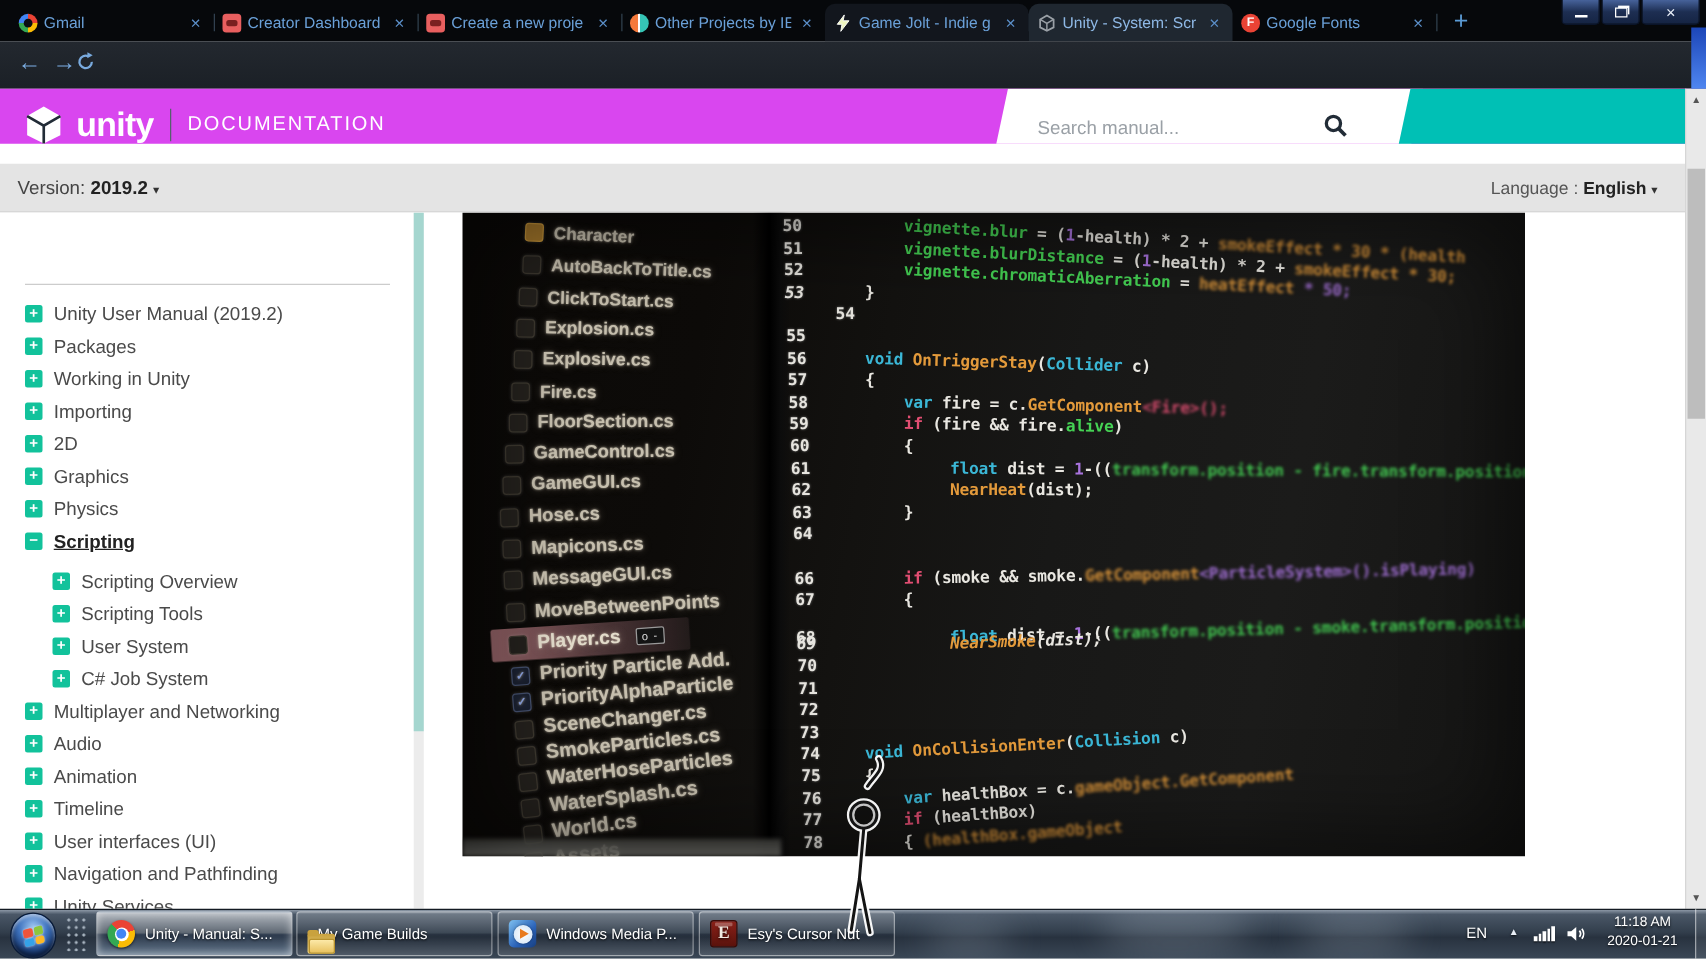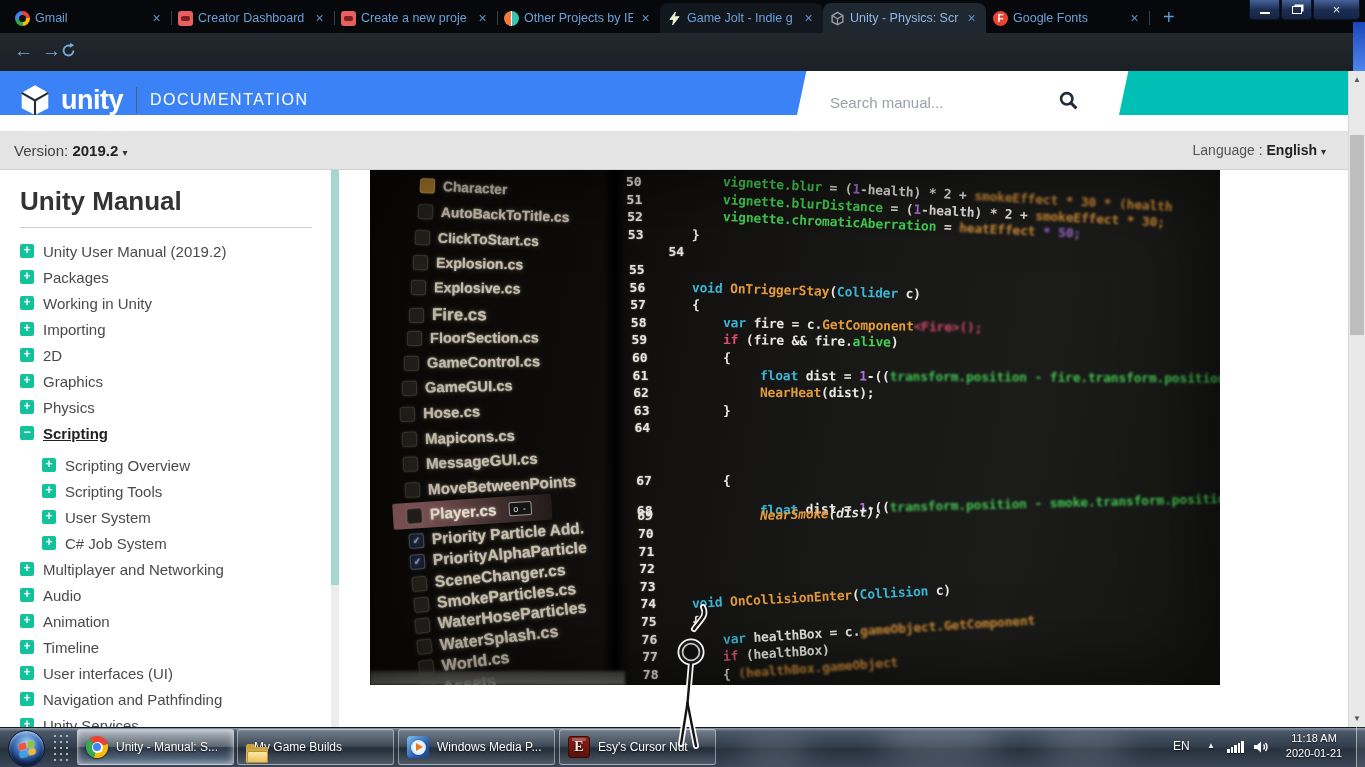--- a/index.html
+++ b/index.html
@@ -50,21 +50,21 @@
   #chip{position:absolute;left:1240px;top:38px;height:26px;border:1px solid #5a6069;border-radius:14px;
         display:flex;align-items:center;padding:0 11px 0 3px;gap:7px}
   .chip-av{width:20px;height:20px;border-radius:50%;
            background:radial-gradient(circle at 50% 40%,#e8b684 44%,#7a4a28 45% 62%,#3a2a1a 63%)}
   #chip-label{color:#cdd6e2;font-size:13px}
   #menu-dots{position:absolute;left:1332px;top:42px;color:#79aade;font-size:15px;font-weight:bold;letter-spacing:0}
   #bluestrip{position:absolute;right:0;top:22px;width:12px;height:49px;
              background:linear-gradient(180deg,#1c46b8,#4f86f0);z-index:11}
 
   
-  #docshead{position:absolute;left:0;top:71px;width:100%;height:44px;background:#3b82f6;overflow:hidden}
+  #docshead{position:absolute;left:0;top:71px;width:100%;height:44px;background:#d946ef;overflow:hidden}
   #brand{position:absolute;left:18px;top:12px;display:flex;align-items:center;gap:9px}
   #brand-name{color:#fff;font-size:27px;font-weight:bold;letter-spacing:-0.5px}
   #brand-div{width:1px;height:26px;background:#55606d;margin:0 4px}
   #brand-suffix{color:#fff;font-size:16px;letter-spacing:1.5px;font-weight:500}
   .srchbg{position:absolute;left:800px;top:0;width:332px;height:60px;background:#fff;transform:skewX(-12deg)}
   .ctabg{position:absolute;left:1122px;top:0;width:268px;height:60px;background:#00c0b5;transform:skewX(-12deg)}
   #search-input{position:absolute;left:828px;top:16px;width:210px;height:28px;border:none;outline:none;
                 font-size:15px;color:#333;background:transparent;font-family:"Liberation Sans",sans-serif}
   #search-input::placeholder{color:#9aa0a6}
   #search-btn{position:absolute;left:1058px;top:19px}
@@ -226,21 +226,21 @@
         <span class="tab-title">Game Jolt - Indie g</span>
         <span class="tab-x">×</span>
       </div>
       <div class="tab active">
         <span class="fav">
           <svg width="15" height="15" viewBox="0 0 64 64">
             <path d="M32 6 L55 19.5 V46.5 L32 58 L9 46.5 V19.5 Z" fill="none" stroke="#9aa0a6" stroke-width="6"></path>
             <path d="M9 19.5 L32 33 L55 19.5 M32 33 V58" fill="none" stroke="#9aa0a6" stroke-width="5"></path>
           </svg>
         </span>
-        <span class="tab-title">Unity - Physics: Scr</span>
+        <span class="tab-title">Unity - System: Scr</span>
         <span class="tab-x">×</span>
       </div>
       <div class="tab">
         <span class="fav">
           <span class="ic-f">F</span>
         </span>
         <span class="tab-title">Google Fonts</span>
         <span class="tab-x">×</span>
       </div>
     </div>
@@ -325,21 +325,20 @@
     <span class="caret">▾</span>
   </div>
   <div id="lwrap">
     <span>Language :</span>
     <b>English</b>
     <span class="caret">▾</span>
   </div>
 </div>
 
 <div id="content">
-  <div id="side-title">Unity Manual</div>
   <div id="side-rule"></div>
   <div id="side-list">
       <div class="side-item">
         <span class="pm">+</span>
         <span class="lbl">Unity User Manual (2019.2)</span>
       </div>
       <div class="side-item">
         <span class="pm">+</span>
         <span class="lbl">Packages</span>
       </div>
@@ -432,21 +431,21 @@
           <span>ClickToStart.cs</span>
         </div>
         <div class="fitem" style="top: 79.9px; left: 13.2px; font-size: 14.16px; transform: rotate(1.3deg);">
           <span class="ficon file"></span>
           <span>Explosion.cs</span>
         </div>
         <div class="fitem" style="top: 105.2px; left: 11px; font-size: 14.28px; transform: rotate(0.8deg);">
           <span class="ficon file"></span>
           <span>Explosive.cs</span>
         </div>
-        <div class="fitem" style="top: 130.5px; left: 8.8px; font-size: 17px; transform: rotate(0.3deg);">
+        <div class="fitem" style="top: 130.5px; left: 8.8px; font-size: 14px; transform: rotate(0.3deg);">
           <span class="ficon file"></span>
           <span>Fire.cs</span>
         </div>
         <div class="fitem" style="top: 155.8px; left: 6.6px; font-size: 14.52px; transform: rotate(-0.2deg);">
           <span class="ficon file"></span>
           <span>FloorSection.cs</span>
         </div>
         <div class="fitem" style="top: 181.1px; left: 4.4px; font-size: 14.64px; transform: rotate(-0.7deg);">
           <span class="ficon file"></span>
           <span>GameControl.cs</span>
@@ -516,21 +515,21 @@
         </div>
         <div class="crow" style="top: 21.6px;">
           <span class="lnum" style="transform: translateX(0.6px);">51</span>
           <span class="ltext" style="left: 353px; transform: rotate(2.94deg);"><span class="sg">vignette.blurDistance</span><span class="sw"> = (</span><span class="sp">1</span><span class="sw">-health) </span><span class="sw">* 2 + </span><span class="so sb">smokeEffect * 30;</span></span>
         </div>
         <div class="crow" style="top: 39.2px; padding-left: 36px;">
           <span class="lnum" style="transform: translateX(1.2px);">52</span>
           <span class="ltext" style="left: 353px; transform: rotate(2.68deg);"><span class="sg">vignette.chromaticAberration</span><span class="sw"> = </span><span class="so sb">heatEffect</span><span class="sp sb"> * 50;</span></span>
         </div>
         <div class="crow" style="top: 56.8px;">
-          <span class="lnum" style="transform: translateX(1.8px);">53</span>
+          <span class="lnum" style="transform: translateX(1.8px); font-style: italic;">53</span>
           <span class="ltext" style="left: 322px; transform: rotate(2.42deg);"><span class="sw">}</span></span>
         </div>
         <div class="crow" style="top: 74.4px; margin-left: 40px;">
           <span class="lnum" style="transform: translateX(2.4px);">54</span>
         </div>
         <div class="crow" style="top: 92px;">
           <span class="lnum" style="transform: translateX(3px);">55</span>
         </div>
         <div class="crow" style="top: 109.6px;">
           <span class="lnum" style="transform: translateX(3.6px);">56</span>
@@ -559,20 +558,24 @@
         <div class="crow" style="top: 215.2px;">
           <span class="lnum" style="transform: translateX(7.2px);">62</span>
           <span class="ltext" style="left: 390px; transform: rotate(0.08deg);"><span class="so">NearHeat</span><span class="sw">(dist);</span></span>
         </div>
         <div class="crow" style="top: 232.8px;">
           <span class="lnum" style="transform: translateX(7.8px);">63</span>
           <span class="ltext" style="left: 353px; transform: rotate(-0.18deg);"><span class="sw">}</span></span>
         </div>
         <div class="crow" style="top: 250.4px;">
           <span class="lnum" style="transform: translateX(8.4px);">64</span>
+        </div>
+        <div class="crow" style="top: 285.6px;">
+          <span class="lnum" style="transform: translateX(9.6px);">66</span>
+          <span class="ltext" style="left: 353px; transform: rotate(-0.96deg);"><span class="sr">if</span><span class="sw"> (smoke &amp;&amp; smoke.</span><span class="so sb">GetComponent</span><span class="sp sb">&lt;ParticleSystem&gt;().isPlaying)</span></span>
         </div>
         <div class="crow" style="top: 303.2px;">
           <span class="lnum" style="transform: translateX(10.2px);">67</span>
           <span class="ltext" style="left: 353px; transform: rotate(-1.22deg);"><span class="sw">{</span></span>
         </div>
         <div class="crow" style="top: 333px;">
           <span class="lnum" style="transform: translateX(10.8px);">68</span>
           <span class="ltext" style="left: 390px; transform: rotate(-1.48deg);"><span class="sc">float</span><span class="sw"> dist = </span><span class="sp">1</span><span class="sw">-((</span><span class="sg sb">transform.position - smoke.transform.position)</span></span>
         </div>
         <div class="crow" style="top: 338.4px; font-style: italic;">

